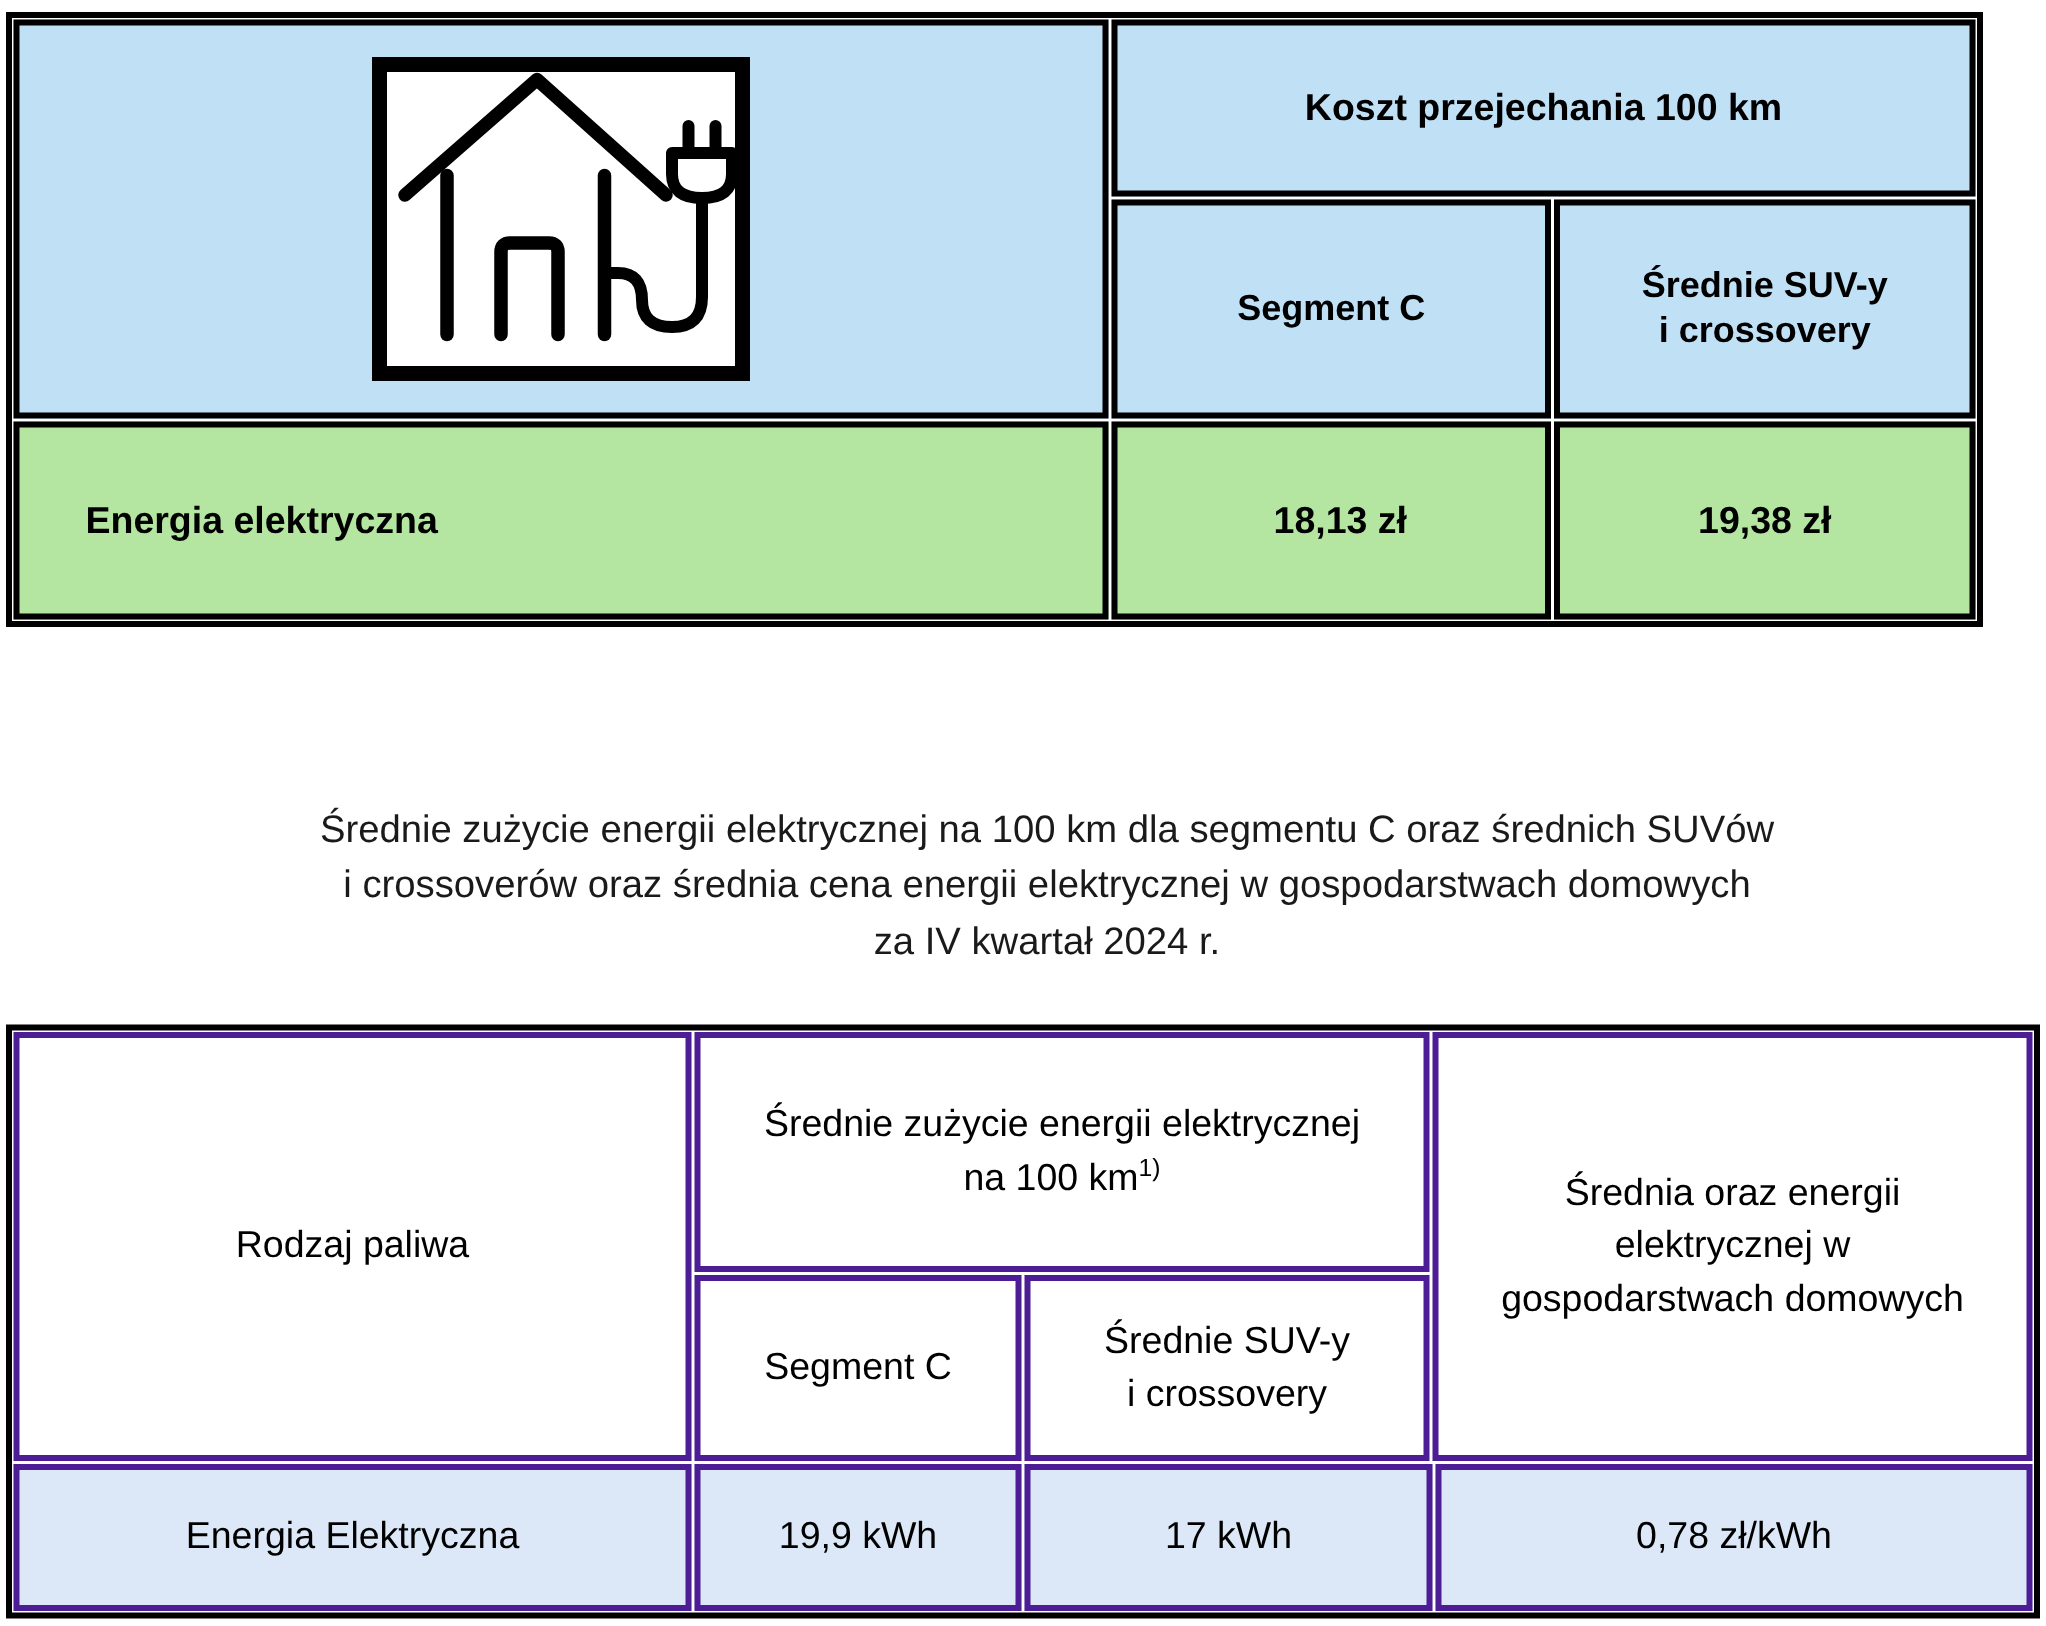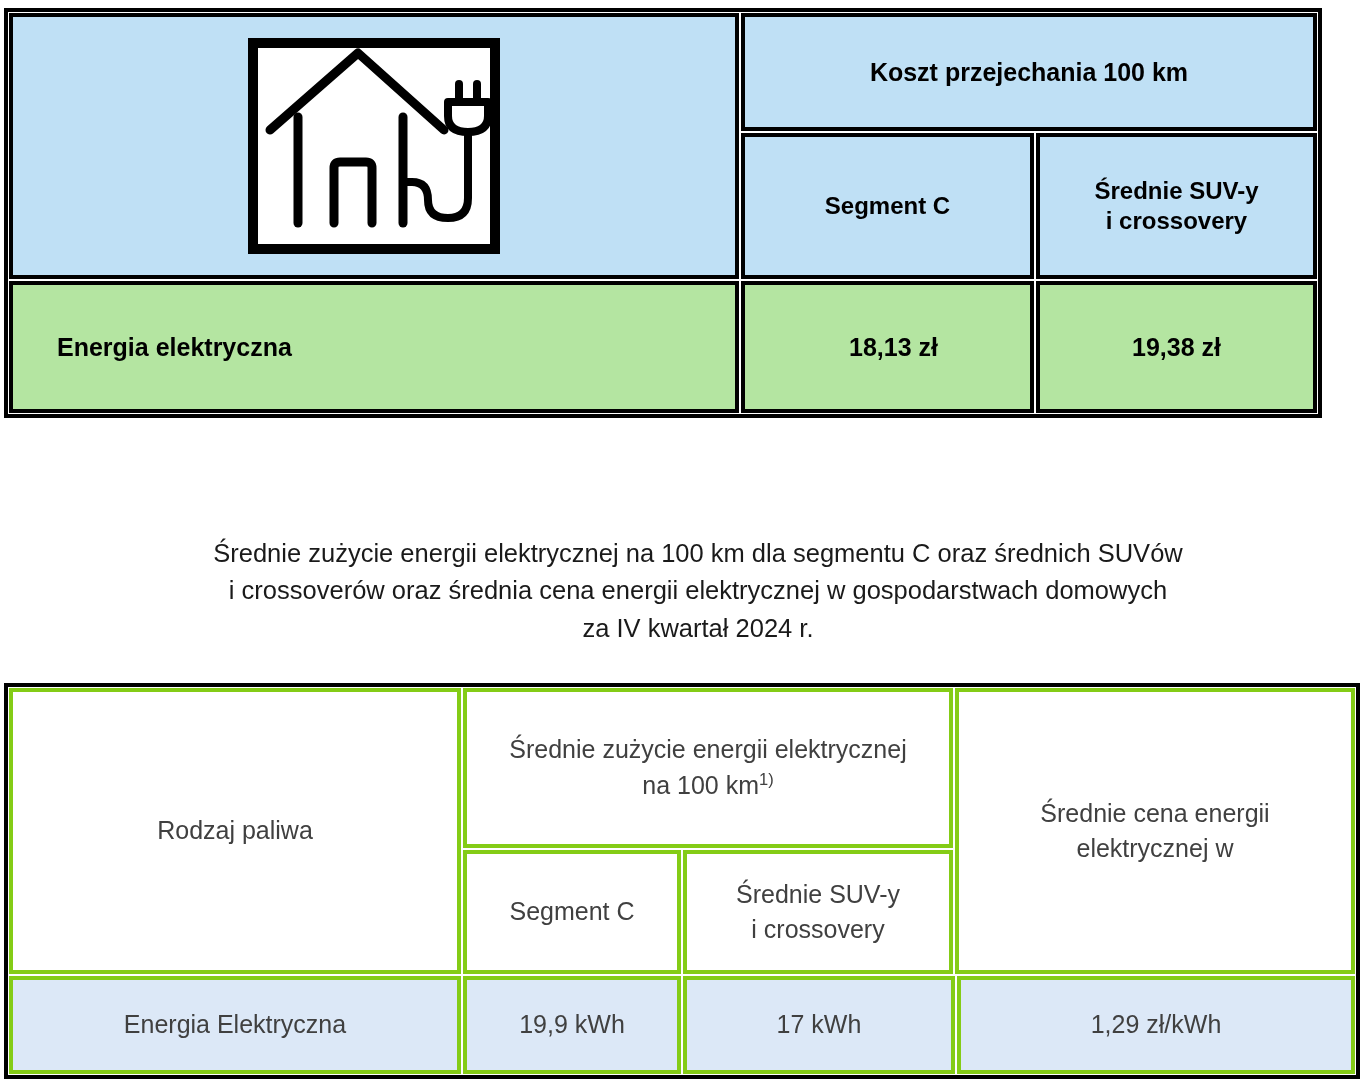--- a/index.html
+++ b/index.html
@@ -135,30 +135,30 @@
     box-sizing: border-box;
   }
   .bot-row {
     display: flex;
     flex-direction: row;
     flex: 1 1 auto;
     box-sizing: border-box;
   }
   .bcell {
     box-sizing: border-box;
-    border: 4px solid #84cc16;
+    border: 4px solid #4c1d95;
     display: flex;
     align-items: center;
     justify-content: center;
     text-align: center;
     background: #ffffff;
     margin: 1px;
     font-size: 25px;
     line-height: 1.42;
-    color: #404040;
+    color: #000000;
   }
   .bcell.filled { background: #dce8f7; }
 
   .col-fuel { flex: 0 0 452px; }
   .col-mid  { flex: 0 0 492px; display: flex; flex-direction: column; border: none; margin: 0; background: transparent; }
   .col-right{ flex: 1 1 auto; }
 
   .mid-top { flex: 0 0 160px; }
   .mid-bot { flex: 1 1 auto; display: flex; flex-direction: row; }
   .mid-seg { flex: 0 0 218px; }
@@ -247,26 +247,27 @@
           <div>
             <div>Średnie SUV-y</div>
             <div>i crossovery</div>
           </div>
         </div>
       </div>
     </div>
 
     <div class="bcell col-right">
       <div>
-        <div>Średnie cena energii</div>
+        <div>Średnia oraz energii</div>
         <div>elektrycznej w</div>
+        <div>gospodarstwach domowych</div>
       </div>
     </div>
   </div>
 
   <div class="bot-row">
     <div class="bcell filled r-fuel">Energia Elektryczna</div>
     <div class="bcell filled r-seg">19,9 kWh</div>
     <div class="bcell filled r-suv">17 kWh</div>
-    <div class="bcell filled r-price">1,29 zł/kWh</div>
+    <div class="bcell filled r-price">0,78 zł/kWh</div>
   </div>
 
 </div>
 
 </body></html>

